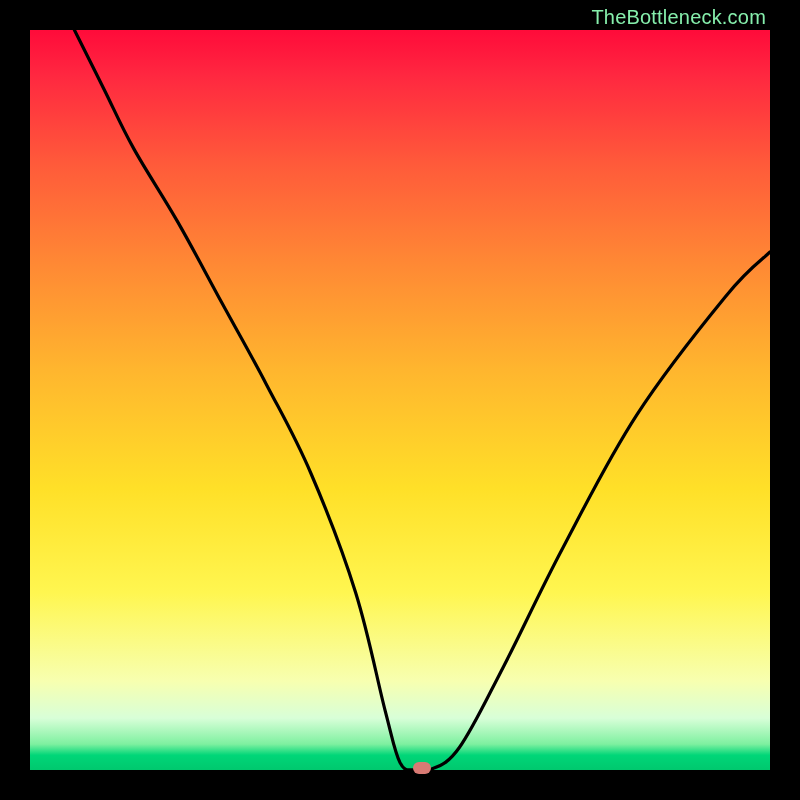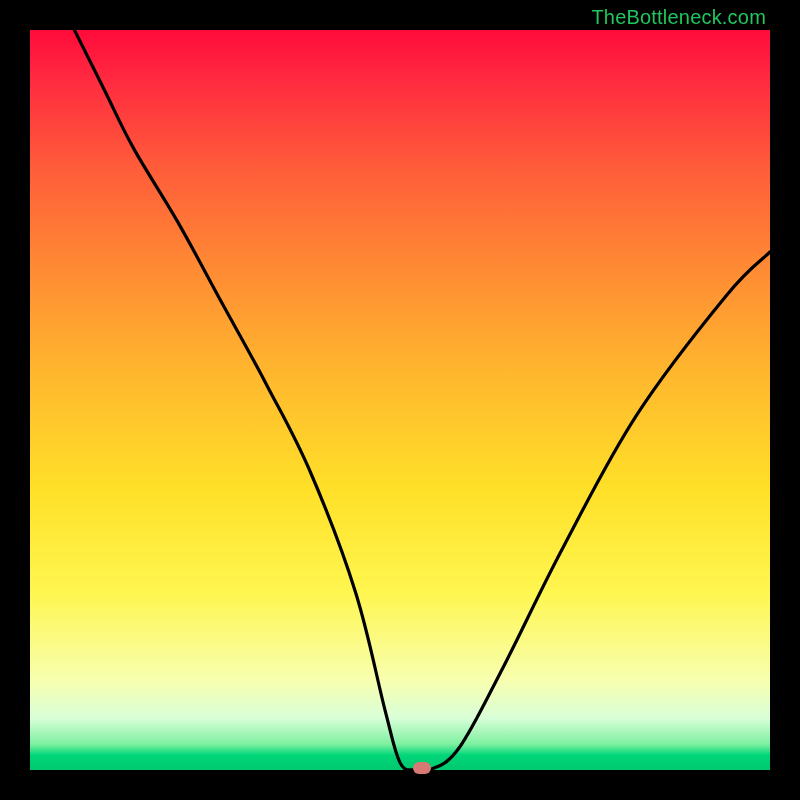--- a/index.html
+++ b/index.html
@@ -36,21 +36,21 @@
       #d8ffd8 93%,
       #7ef0a0 96.5%,
       #00d678 98%,
       #00c86e 100%
     );
   }
   .watermark {
     position: absolute;
     top: 6px;
     right: 34px;
-    color: #22c55e;
+    color: #86efac;
     font-size: 20px;
     font-weight: 500;
     letter-spacing: 0.2px;
     user-select: none;
   }
   svg.curve {
     position: absolute;
     left: 0;
     top: 0;
     width: 740px;

